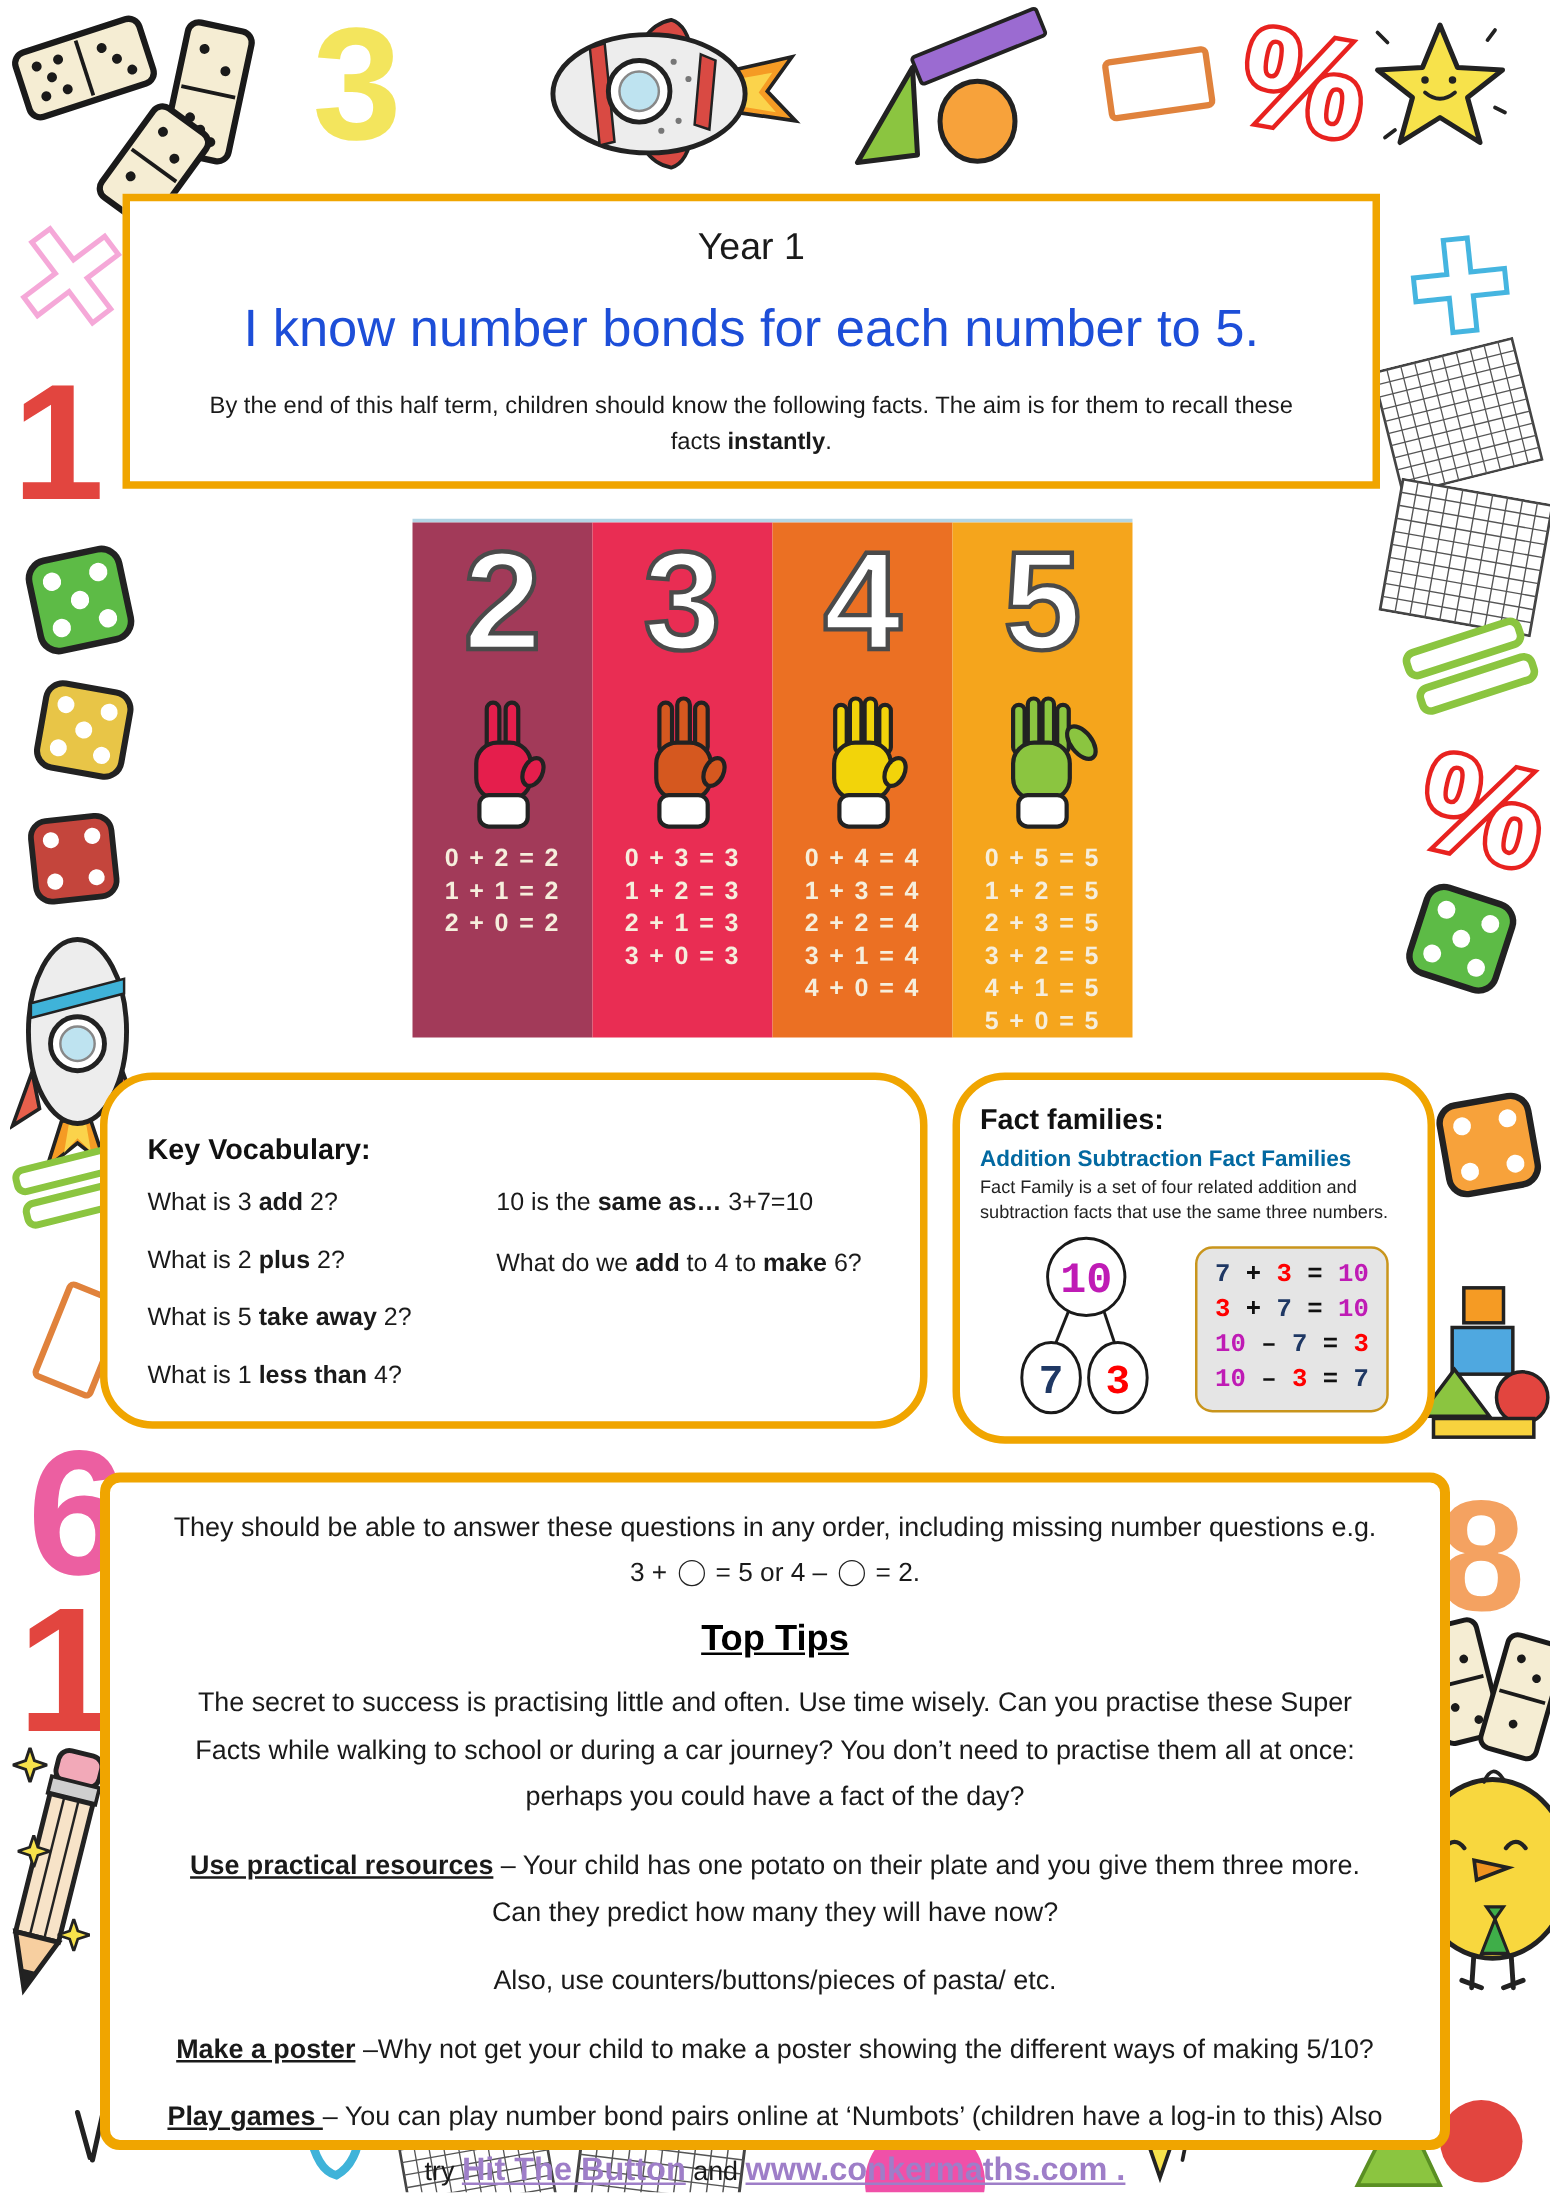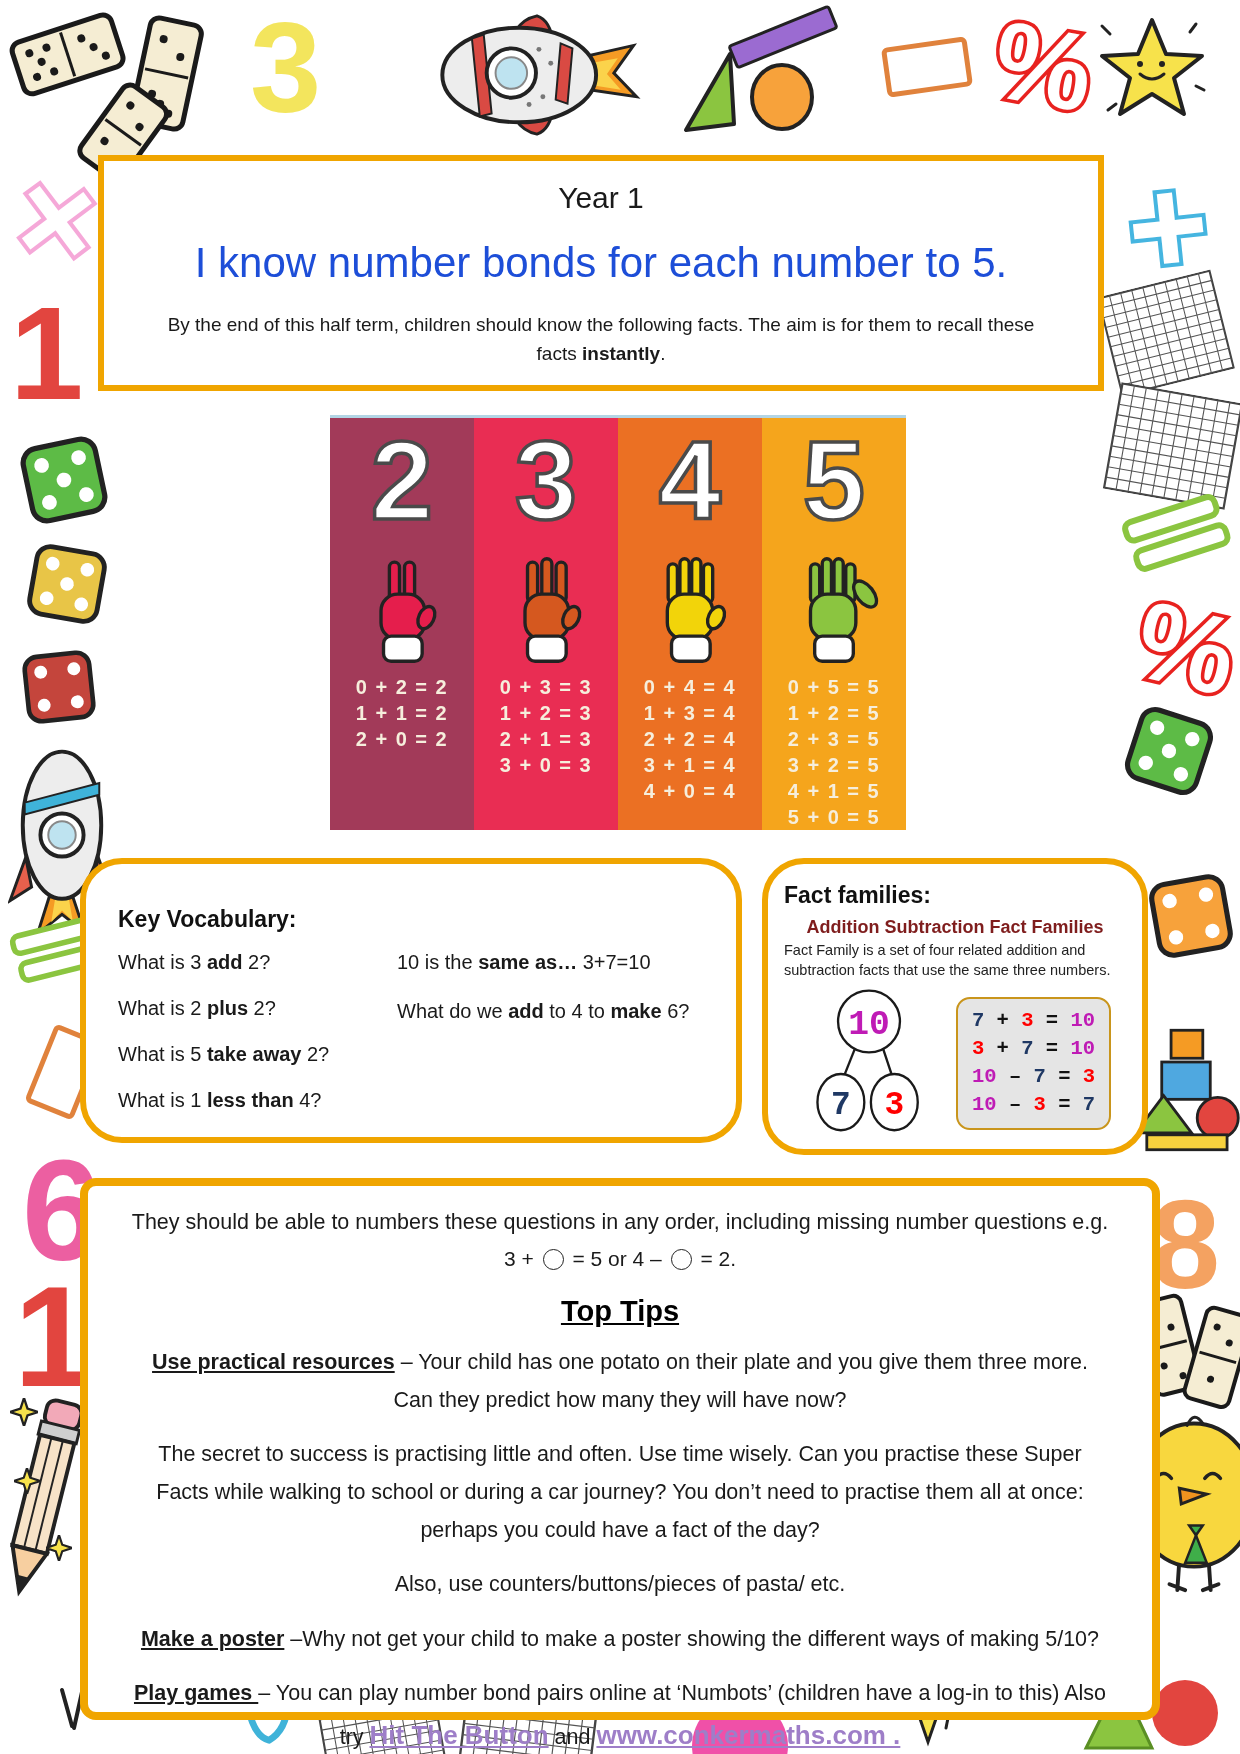--- a/index.html
+++ b/index.html
@@ -38,21 +38,21 @@
   
   .vocab-box{ position:absolute; left:80px; top:858px; width:662px; height:285px; background:#fff;
               border:6px solid var(--accent); border-radius:42px; z-index:2; padding:42px 32px; }
   .box-heading{ font-size:23px; font-weight:bold; color:#111; }
   .vq-grid{ display:grid; grid-template-columns:255px 1fr; column-gap:24px; margin-top:18px; }
   .vq{ font-size:20px; color:#1a1a1a; margin-bottom:23px; }
   .vq-right .vq{ margin-bottom:26px; }
 
   .fact-box{ position:absolute; left:762px; top:858px; width:386px; height:297px; background:#fff;
              border:6px solid var(--accent); border-radius:42px; z-index:2; padding:18px 16px 12px; }
-  .ff-sub{ text-align:center; font-size:18px; font-weight:bold; color:#7f1d1d; margin-top:8px; }
+  .ff-sub{ text-align:left; font-size:18px; font-weight:bold; color:#0369a1; margin-top:8px; }
   .ff-desc{ font-size:14.5px; color:#222; line-height:1.35; margin-top:3px; }
   .ff-row{ display:flex; align-items:center; margin-top:4px;font-family:Liberation Mono, monospace; }
   .bond-svg{ width:170px; height:150px; flex:0 0 auto; }
   .eq-box{ background:#e5e5e5; border:2.5px solid #C9951C; border-radius:14px; padding:8px 14px; margin-left:2px; margin-top:8px; }
   .eq-line{ font-size:20.5px; font-weight:bold; color:#111; line-height:1.38; white-space:nowrap; text-align:center; }
   .cl-navy{ color:#1F3864; } .cl-red{ color:#FF0000; } .cl-magenta{ color:#BF1BB5; }
 
   
   .tips-box{ position:absolute; left:80px; top:1178px; width:1080px; height:542px; background:#fff;
              border:8px solid var(--accent); border-radius:16px; z-index:2; text-align:center; padding:24px 42px 10px; }
@@ -459,23 +459,23 @@
       <div class="eq-box">
         <div class="eq-line"><span class="cl-navy">7</span><span> + </span><span class="cl-red">3</span><span> = </span><span class="cl-magenta">10</span></div>
         <div class="eq-line"><span class="cl-red">3</span><span> + </span><span class="cl-navy">7</span><span> = </span><span class="cl-magenta">10</span></div>
         <div class="eq-line"><span class="cl-magenta">10</span><span> – </span><span class="cl-navy">7</span><span> = </span><span class="cl-red">3</span></div>
         <div class="eq-line"><span class="cl-magenta">10</span><span> – </span><span class="cl-red">3</span><span> = </span><span class="cl-navy">7</span></div>
       </div>
     </div>
   </section>
 
   <section class="tips-box">
-    <div class="tips-intro1">They should be able to numbers these questions in any order, including missing number questions e.g.</div>
+    <div class="tips-intro1">They should be able to answer these questions in any order, including missing number questions e.g.</div>
     <div class="tips-intro2"><span>3 + </span><span class="sg-circle"></span><span> = 5 or 4 – </span><span class="sg-circle"></span><span> = 2.</span></div>
     <div class="tips-heading">Top Tips</div>
+    <div class="tips-para"><span>The secret to success is practising little and often. Use time wisely. Can you practise these Super Facts while walking to school or during a car journey? You don’t need to practise them all at once: perhaps you could have a fact of the day?</span></div>
     <div class="tips-para"><span class="sg-bu">Use practical resources</span><span> – Your child has one potato on their plate and you give them three more. Can they predict how many they will have now?</span></div>
-    <div class="tips-para"><span>The secret to success is practising little and often. Use time wisely. Can you practise these Super Facts while walking to school or during a car journey? You don’t need to practise them all at once: perhaps you could have a fact of the day?</span></div>
     <div class="tips-para"><span>Also, use counters/buttons/pieces of pasta/ etc.</span></div>
     <div class="tips-para"><span class="sg-bu">Make a poster</span><span> –Why not get your child to  make a poster showing the different ways of making 5/10?</span></div>
     <div class="tips-para"><span class="sg-bu">Play games </span><span>– You can play number bond pairs online at ‘Numbots’ (children have a log-in to this) Also try </span><span class="sg-link">Hit The Button</span><span>  and </span><span class="sg-link">www.conkermaths.com .</span></div>
   </section>
 
 </div>
 
 </body></html>

